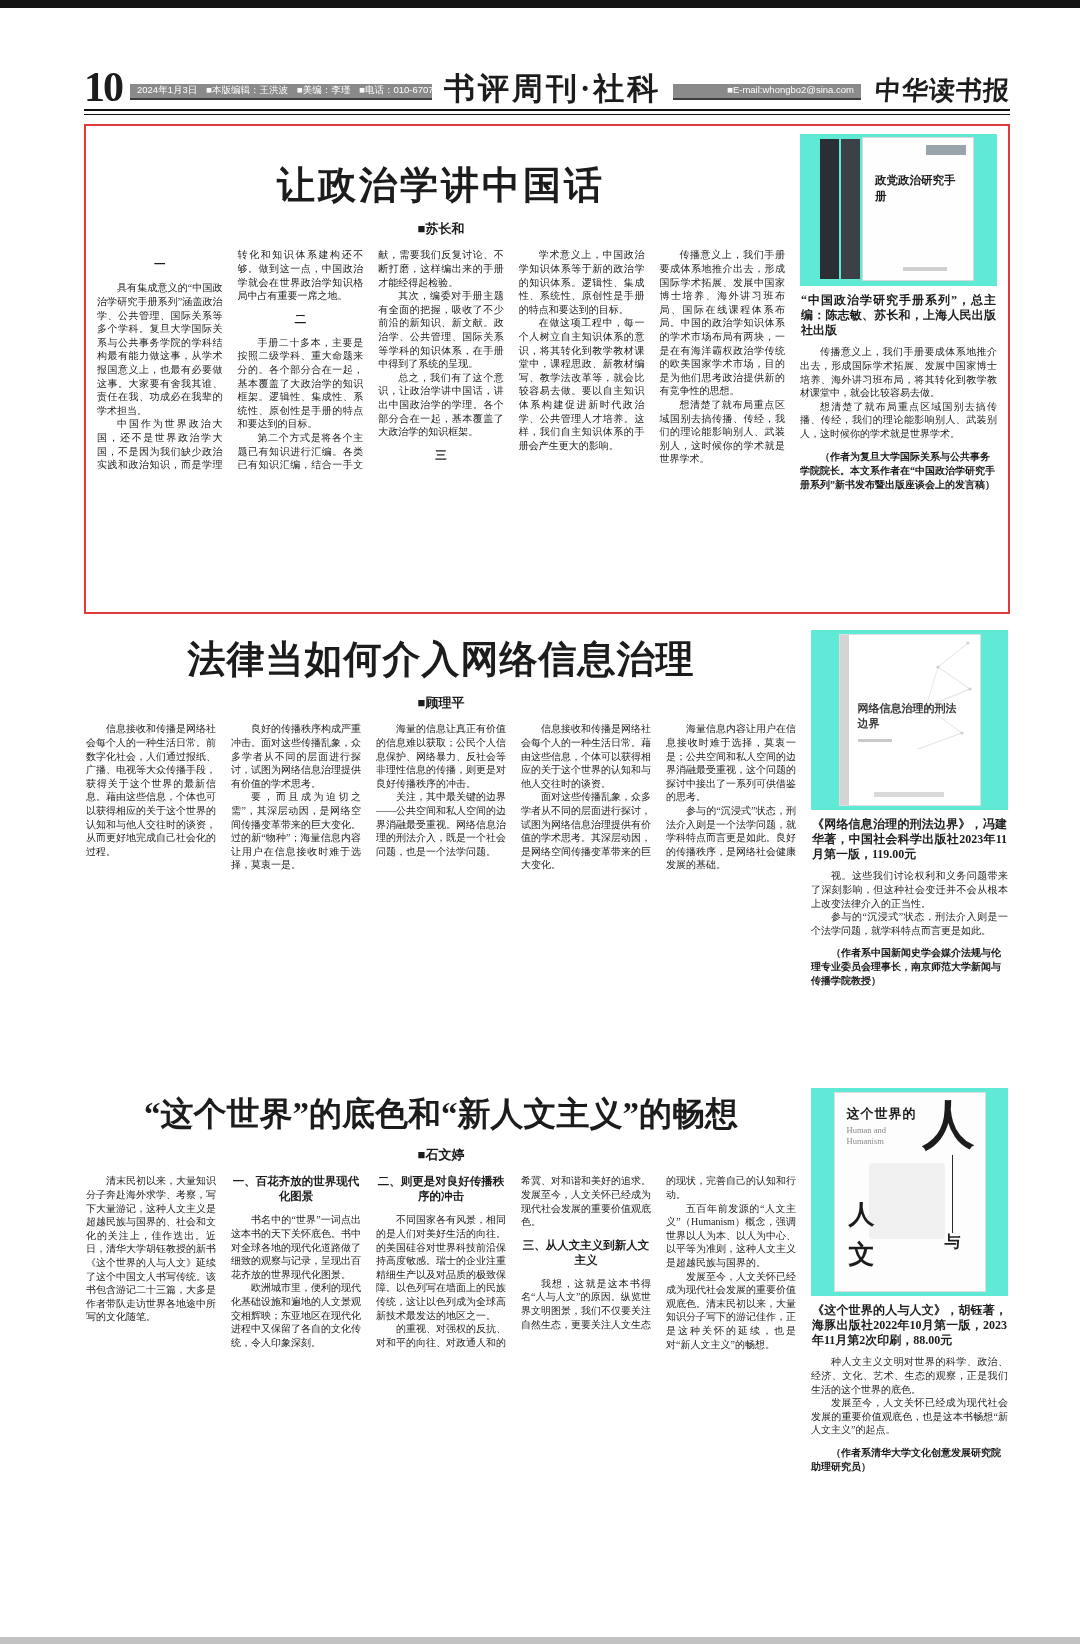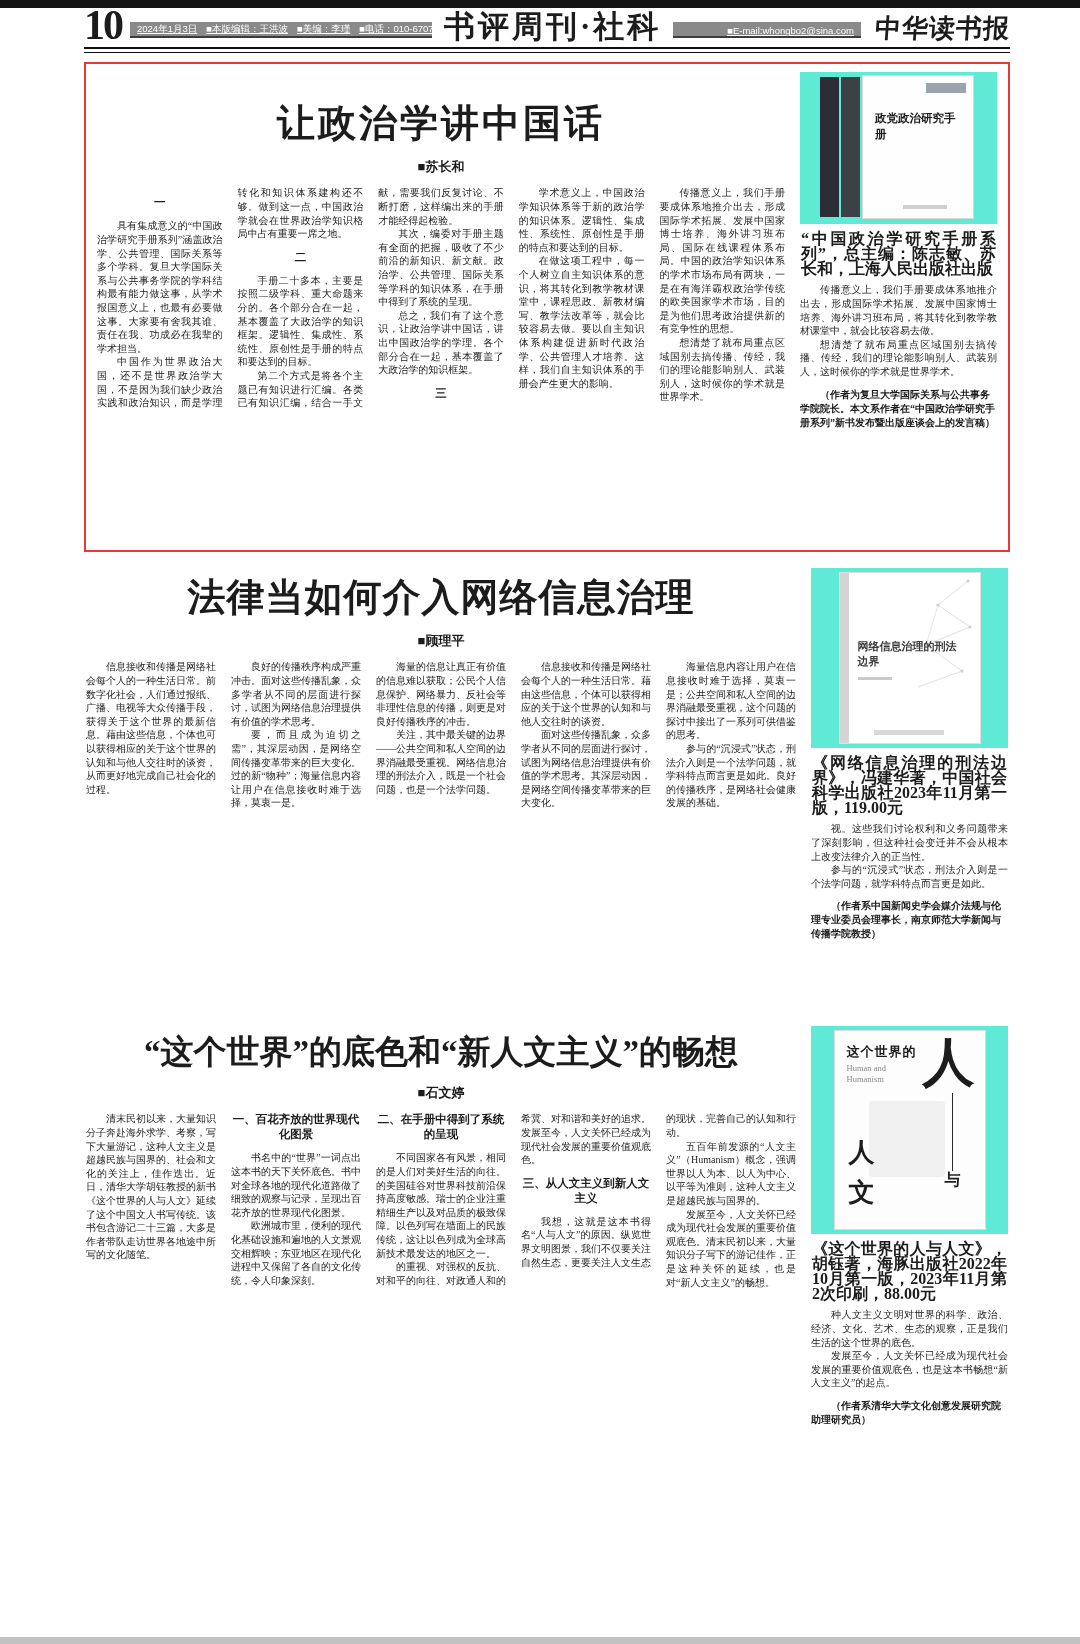--- a/index.html
+++ b/index.html
@@ -5,26 +5,26 @@
   html,body{margin:0;padding:0;}
   body{
     width:1080px;height:1644px;background:#ffffff;position:relative;overflow:hidden;
     font-family:"Liberation Serif","DejaVu Serif",serif;color:#1c1c1c;
     -webkit-font-smoothing:antialiased;
   }
   .top-strip{height:8px;background:#141414;}
   .bottom-strip{position:absolute;left:0;bottom:0;width:100%;height:7px;background:#c2c2c2;}
   .content{width:926px;margin-left:84px;}
   
-  .header{display:flex;align-items:flex-end;gap:8px;}
+  .header{margin-top:62px;display:flex;align-items:flex-end;gap:8px;}
   .page-num{font-size:42px;font-weight:bold;line-height:.82;letter-spacing:-2px;flex:none;}
   .meta-bar,.email-bar{
-    background:#8a8a8a;color:#ffffff;height:16px;display:flex;align-items:flex-end;
+    background:#8a8a8a;color:#ffffff;height:16px;display:flex;align-items:flex-start;
     font-family:"Liberation Sans","DejaVu Sans",sans-serif;font-size:9.5px;white-space:nowrap;
-    overflow:hidden;border-bottom:2px solid #3c3c3c;padding:0 7px;box-sizing:border-box;text-decoration:underline;
+    overflow:hidden;border-bottom:2px solid #3c3c3c;padding:0 7px;box-sizing:border-box;
   }
   .meta-bar{width:302px;flex:none;gap:9px;margin-bottom:4px;}
   .email-bar{flex:1;justify-content:flex-end;margin-bottom:4px;}
   .section-title{font-size:31px;font-weight:bold;letter-spacing:3px;flex:none;line-height:1;margin:0 4px;white-space:nowrap;}
   .masthead{flex:none;font-size:26px;font-weight:900;letter-spacing:1px;line-height:1;
     transform:skewX(-4deg);margin-left:6px;white-space:nowrap;}
   .double-rule{margin-top:5px;border-top:2px solid #101010;border-bottom:1px solid #101010;height:3px;}
   
   article{display:flex;gap:15px;}
   .art1{border:2px solid #e03a3a;margin-top:9px;padding:8px 11px 12px;box-sizing:border-box;}
@@ -37,21 +37,21 @@
   .t2{font-size:38px;letter-spacing:1px;margin-top:4px;}
   .t3{font-size:33px;letter-spacing:0px;margin-top:4px;}
   .byline{text-align:center;font-weight:bold;font-size:13px;margin:9px 0 10px;}
   .cols{column-gap:15px;text-align:justify;overflow:hidden;}
   .cols-a1{column-count:5;height:352px;}
   .cols-a2{column-count:5;height:352px;}
   .cols-a3{column-count:5;height:468px;}
   .body-p{margin:0;text-indent:2em;font-size:10px;line-height:13.6px;}
   .sec-head{text-align:center;font-weight:bold;font-size:11.5px;margin:9px 0;}
   .note{font-weight:bold;font-size:10px;line-height:14px;margin:9px 0 0;text-indent:2em;}
-  .caption{font-weight:bold;font-size:16px;line-height:15px;margin:7px 1px 7px;text-align:justify;}
+  .caption{font-weight:bold;font-size:12px;line-height:15px;margin:7px 1px 7px;text-align:justify;}
   .side-flow{text-align:justify;overflow:hidden;}
   
   .fig{position:relative;background:#5eead4;overflow:hidden;}
   .fig1{height:152px;}
   .b1-spine{position:absolute;top:5px;height:140px;width:19px;}
   .b1-s1{left:20px;background:#2b2f35;}
   .b1-s2{left:41px;background:#3c4148;}
   .b1-cover{position:absolute;left:62px;top:3px;width:112px;height:144px;background:#fefefe;
     border:1px solid #d8d8d8;box-sizing:border-box;}
   .b1-logo{position:absolute;right:7px;top:7px;width:40px;height:10px;background:#9aa4ab;}
@@ -183,21 +183,21 @@
 
   <article class="art3">
     <div class="art-main">
       <h1 class="t3">“这个世界”的底色和“新人文主义”的畅想</h1>
       <div class="byline">■石文婷</div>
       <div class="cols cols-a3">
           <p class="body-p">清末民初以来，大量知识分子奔赴海外求学、考察，写下大量游记，这种人文主义是超越民族与国界的、社会和文化的关注上，佳作迭出。近日，清华大学胡钰教授的新书《这个世界的人与人文》延续了这个中国文人书写传统。该书包含游记二十三篇，大多是作者带队走访世界各地途中所写的文化随笔。</p>
           <div class="sec-head">一、百花齐放的世界现代化图景</div>
           <p class="body-p">书名中的“世界”一词点出这本书的天下关怀底色。书中对全球各地的现代化道路做了细致的观察与记录，呈现出百花齐放的世界现代化图景。</p>
           <p class="body-p">欧洲城市里，便利的现代化基础设施和遍地的人文景观交相辉映；东亚地区在现代化进程中又保留了各自的文化传统，令人印象深刻。</p>
-          <div class="sec-head">二、在手册中得到了系统的呈现</div>
+          <div class="sec-head">二、则更是对良好传播秩序的冲击</div>
           <p class="body-p">不同国家各有风景，相同的是人们对美好生活的向往。的美国硅谷对世界科技前沿保持高度敏感。瑞士的企业注重精细生产以及对品质的极致保障。以色列写在墙面上的民族传统，这让以色列成为全球高新技术最发达的地区之一。</p>
           <p class="body-p">的重视、对强权的反抗、对和平的向往、对政通人和的希冀、对和谐和美好的追求。发展至今，人文关怀已经成为现代社会发展的重要价值观底色。</p>
           <div class="sec-head">三、从人文主义到新人文主义</div>
           <p class="body-p">我想，这就是这本书得名“人与人文”的原因。纵览世界文明图景，我们不仅要关注自然生态，更要关注人文生态的现状，完善自己的认知和行动。</p>
           <p class="body-p">五百年前发源的“人文主义”（Humanism）概念，强调世界以人为本、以人为中心、以平等为准则，这种人文主义是超越民族与国界的。</p>
           <p class="body-p">发展至今，人文关怀已经成为现代社会发展的重要价值观底色。清末民初以来，大量知识分子写下的游记佳作，正是这种关怀的延续，也是对“新人文主义”的畅想。</p>
         </div>
     </div>
     <aside class="art-side">
       <div class="fig fig3">

